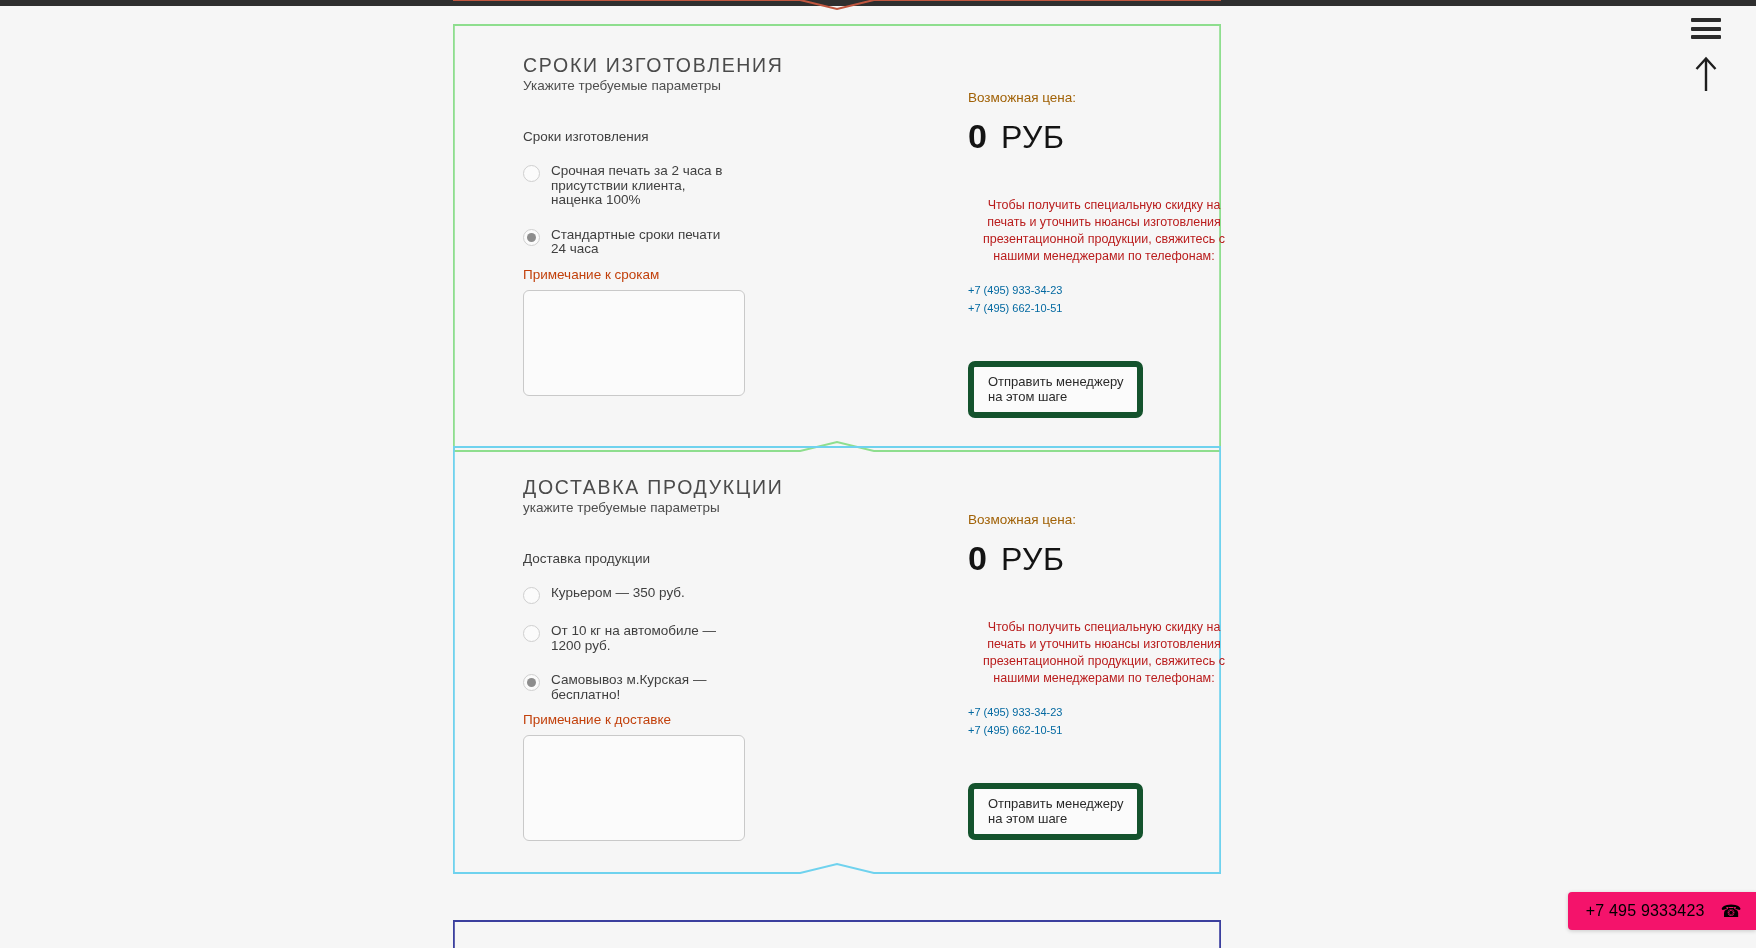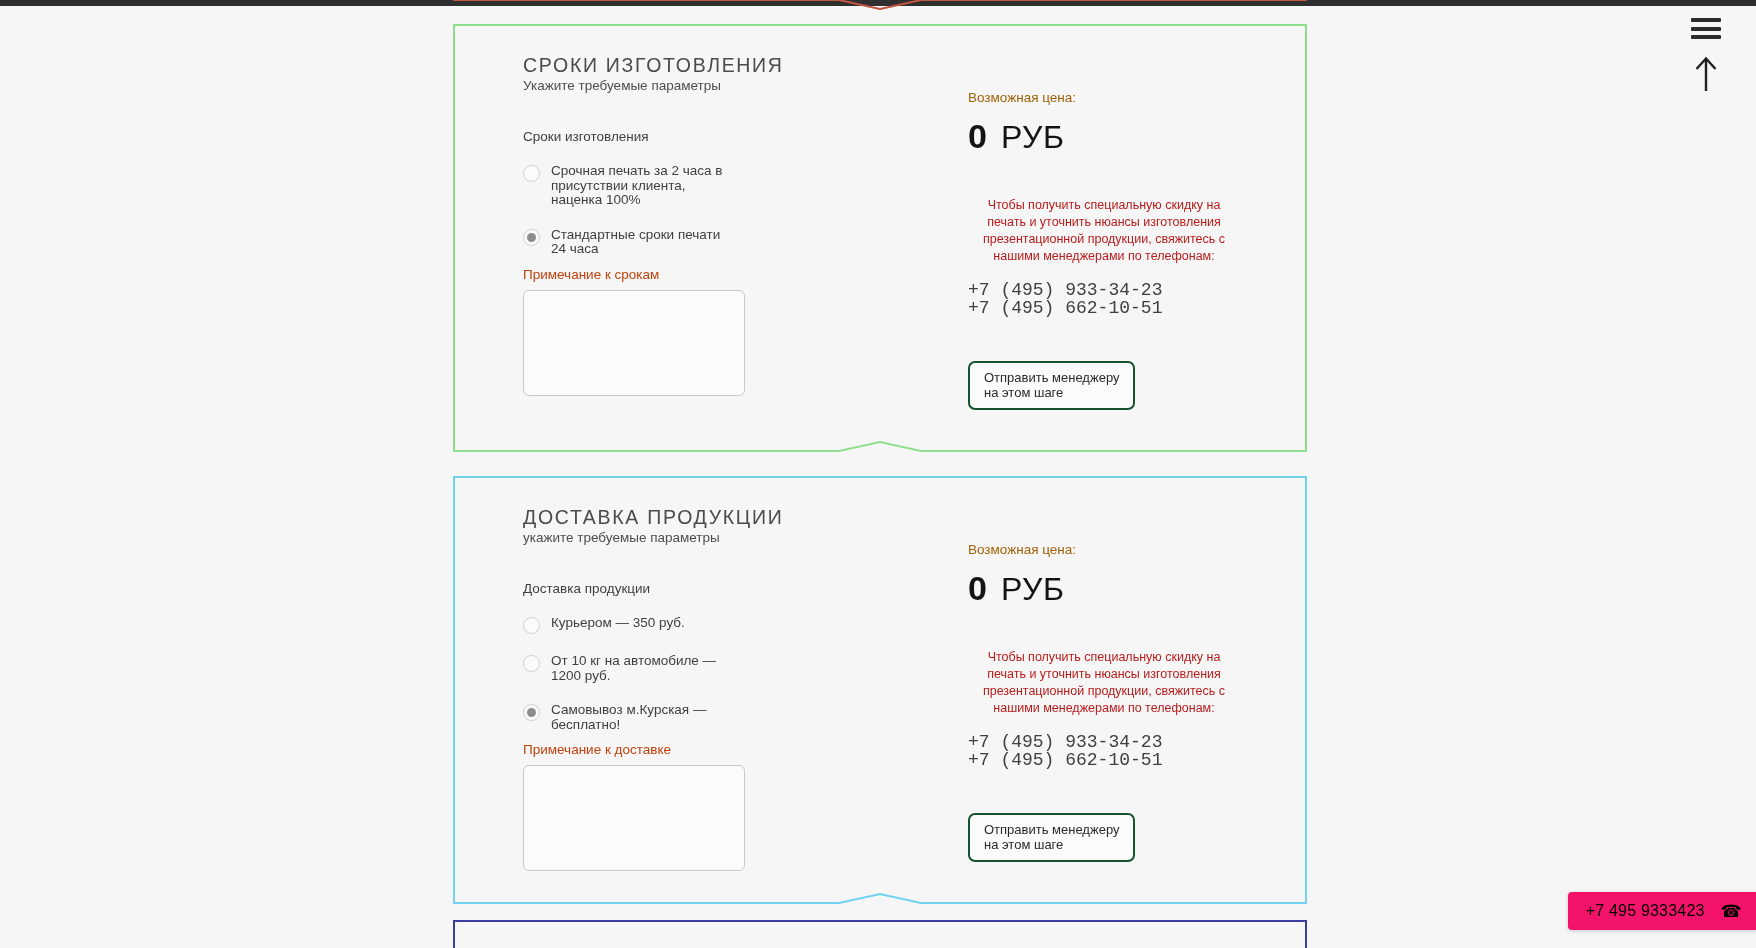--- a/index.html
+++ b/index.html
@@ -71,21 +71,21 @@
     z-index: 40;
     box-shadow: 0 1px 4px rgba(0,0,0,.18);
     cursor: pointer;
   }
   .phone-badge .glyph { font-size: 17px; line-height: 1; }
 
   
   .panel {
     position: absolute;
     left: 453px;
-    width: 854px;
+    width: 768px;
     box-sizing: border-box;
     background: transparent;
   }
   .panel .frame {
     position: absolute;
     inset: 0;
     pointer-events: none;
   }
   .panel .frame svg { display: block; width: 100%; height: 100%; }
 
@@ -197,30 +197,29 @@
   }
   .contact-note {
     font-size: 12.5px;
     line-height: 17px;
     color: #b91c1c;
     width: 272px;
     margin: 0 0 16px 0;
     text-align: center;
   }
   .phone-line {
-    font-size: 18px;
-    color: #404040;
+    font-size: 11px;
+    color: #0369a1;
     line-height: 18px;
-    font-family: Liberation Mono, monospace;
   }
   .send-btn {
     margin-top: 44px;
     display: inline-block;
     background: #fbfbfb;
-    border: 2px solid #14532d;
+    border: 6px solid #14532d;
     border-radius: 7px;
     padding: 8px 14px;
     font-family: "Liberation Sans", sans-serif;
     font-size: 13px;
     line-height: 14.5px;
     color: #2a2a2a;
     text-align: left;
     cursor: pointer;
     white-space: pre-line;
   }
@@ -277,21 +276,21 @@
         </div>
         <p class="contact-note">Чтобы получить специальную скидку на печать и уточнить нюансы изготовления презентационной продукции, свяжитесь с нашими менеджерами по телефонам:</p>
         <div class="phone-line">+7 (495) 933-34-23</div>
         <div class="phone-line">+7 (495) 662-10-51</div>
         <button class="send-btn">Отправить менеджеру
 на этом шаге</button>
       </div>
     </div>
   </div>
 
-  <div class="panel" style="top:476px; height:428px;">
+  <div class="panel" style="top:446px; height:428px;">
     <div class="frame">
       <svg viewBox="0 0 854 428" preserveAspectRatio="none">
         <path d="M1,1 L853,1 L853,427 L468,427 L427,418 L386,427 L1,427 Z" fill="none" stroke="#6fd2ee" stroke-width="2"></path>
       </svg>
     </div>
 
     <div class="panel-inner">
       <div class="col-left">
         <h2 class="panel-title">ДОСТАВКА ПРОДУКЦИИ</h2>
         <p class="panel-sub">укажите требуемые параметры</p>

